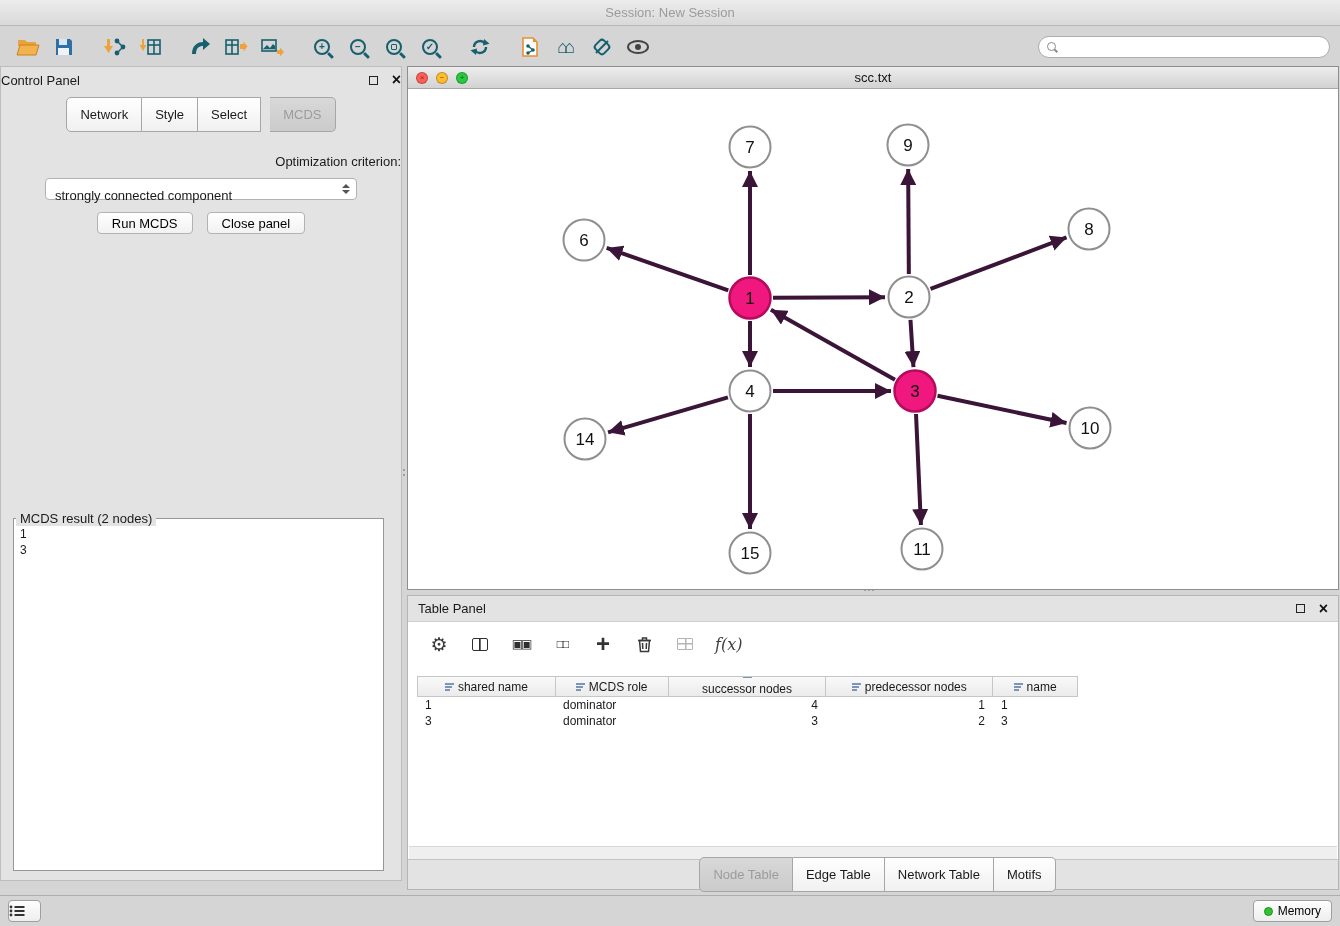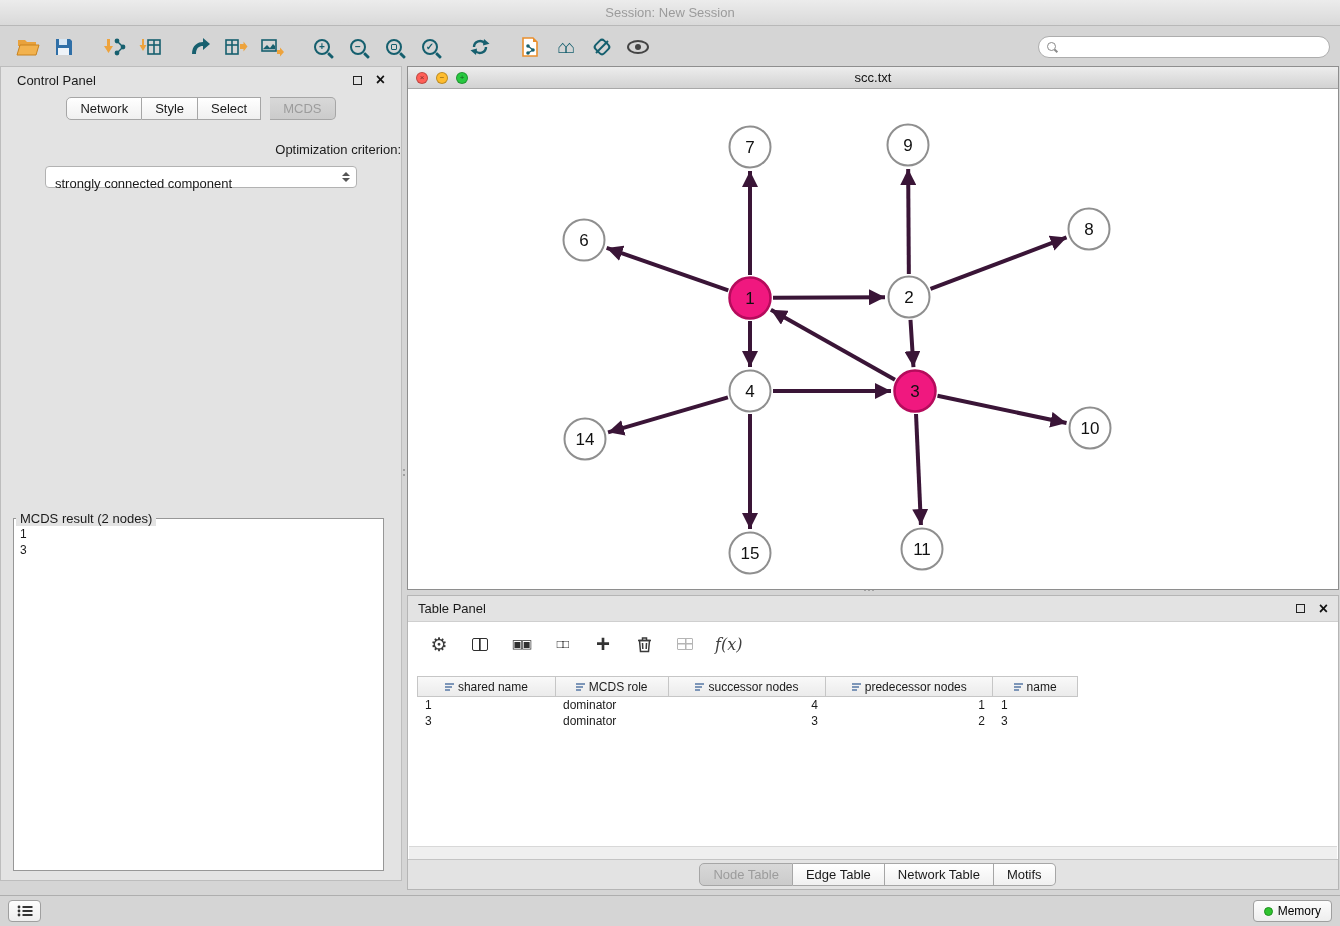--- a/index.html
+++ b/index.html
@@ -32,26 +32,26 @@
     padding:0 8px; gap:5px; }
   .search-lens { position:relative; width:9px; height:9px; border:1.6px solid #8a8a8a;
     border-radius:50%; flex:none; }
   .search-lens::after { content:""; position:absolute; width:1.6px; height:4px;
     background:#8a8a8a; transform:rotate(-45deg); right:-2px; bottom:-3px; }
   .search-field input { border:none; outline:none; flex:1; font-size:12px; background:transparent; }
 
   
   .control-panel { position:absolute; left:0; top:66px; width:402px; bottom:45px;
     background:#e3e3e3; border:1px solid #bdbdbd; }
-  .panel-head { display:flex; align-items:center; height:26px; padding:0 16px; gap:14px; }
+  .panel-head { display:flex; align-items:center; height:26px; padding:0 0; gap:14px; }
   .panel-head .sp { flex:1; }
   .float-ico { width:9px; height:9px; border:1.5px solid #222; display:inline-block; }
   .close-ico { font-size:16px; font-weight:bold; line-height:1; color:#111; }
   .seg-tabs { display:flex; justify-content:center; margin-top:4px; }
-  .seg-tab { padding:3px 13px; font-size:13px; border:1px solid #a6a6a6; border-left:none;
+  .seg-tab { padding:9px 13px; font-size:13px; border:1px solid #a6a6a6; border-left:none;
     background:linear-gradient(#ffffff,#f0f0f0); color:#1a1a1a; }
   .seg-tab:first-child { border-left:1px solid #a6a6a6; border-radius:5px 0 0 5px; }
   .seg-tab:last-child { border-radius:0 5px 5px 0; }
   .seg-tab.sel { background:linear-gradient(#d8d8d8,#cbcbcb); color:#9c9c9c;margin-left:9px; }
   .opt-label { text-align:right; margin-top:22px; font-size:13px;padding-left:22px; }
   .combo { position:relative; margin:9px auto 0; width:312px; height:22px; background:#fff;
     border:1px solid #b2b2b2; border-radius:4px; display:flex; align-items:center;
     padding:12px 20px 0 9px; font-size:13px; }
   .combo-arrows { position:absolute; right:6px; top:50%; transform:translateY(-50%); }
   .combo-arrows i { display:block; width:0; height:0; border-left:4px solid transparent;
@@ -115,21 +115,21 @@
   .tp-scroll-strip { position:absolute; left:1px; right:1px; bottom:30px; height:13px;
     background:#efefef; border-top:1px solid #d8d8d8; }
   .tp-footer { position:absolute; left:0; right:0; bottom:0; height:30px; background:#e3e3e3;
     border-top:1px solid #c4c4c4; display:flex; align-items:center; justify-content:center; }
 
   
   .status-bar { position:absolute; left:0; right:0; bottom:0; height:31px;
     background:#d5d5d5; border-top:1px solid #aeaeae; }
   .sb-btn { position:absolute; top:4px; height:22px; background:linear-gradient(#fdfdfd,#eeeeee);
     border:1px solid #9f9f9f; border-radius:4px; display:flex; align-items:center;
-    justify-content:center; gap:5px; font-size:12px; }
+    gap:5px; font-size:12px; }
   .task-btn { left:8px; width:33px; }
   .mem-btn { right:8px; padding:0 10px; }
   .green-dot { width:9px; height:9px; border-radius:50%; background:#2fc32f;
     border:1px solid #1d8f1d; }
 </style>
 </head>
 <body>
 
 <div class="titlebar">
   <span>Session: New Session</span>
@@ -282,20 +282,24 @@
       <div class="seg-tab">Select</div>
       <div class="seg-tab sel">MCDS</div>
     </div>
   <div class="opt-label">Optimization criterion:</div>
   <div class="combo">
     <span>strongly connected component</span>
     <span class="combo-arrows">
         <i class="up"></i>
         <i class="down"></i>
       </span>
+  </div>
+  <div class="btn-row">
+    <button class="cp-btn">Run MCDS</button>
+    <button class="cp-btn">Close panel</button>
   </div>
   <fieldset class="result-box">
     <legend>MCDS result (2 nodes)</legend>
     <div>
         <div class="result-val">1</div>
         <div class="result-val">3</div>
       </div>
   </fieldset>
 </div>
 <div class="v-dots">
@@ -439,21 +443,21 @@
           <span>shared name</span>
         </div>
         <div class="th" style="width: 113px;">
           <svg class="sort-ico" width="9" height="8">
             <rect width="9" height="2" y="0"></rect>
             <rect width="7" height="2" y="3"></rect>
             <rect width="5" height="2" y="6"></rect>
           </svg>
           <span>MCDS role</span>
         </div>
-        <div class="th" style="width: 158px;">
+        <div class="th" style="width: 158px; flex-direction: column;">
           <svg class="sort-ico" width="9" height="8">
             <rect width="9" height="2" y="0"></rect>
             <rect width="7" height="2" y="3"></rect>
             <rect width="5" height="2" y="6"></rect>
           </svg>
           <span>successor nodes</span>
         </div>
         <div class="th" style="width: 167px;">
           <svg class="sort-ico" width="9" height="8">
             <rect width="9" height="2" y="0"></rect>

